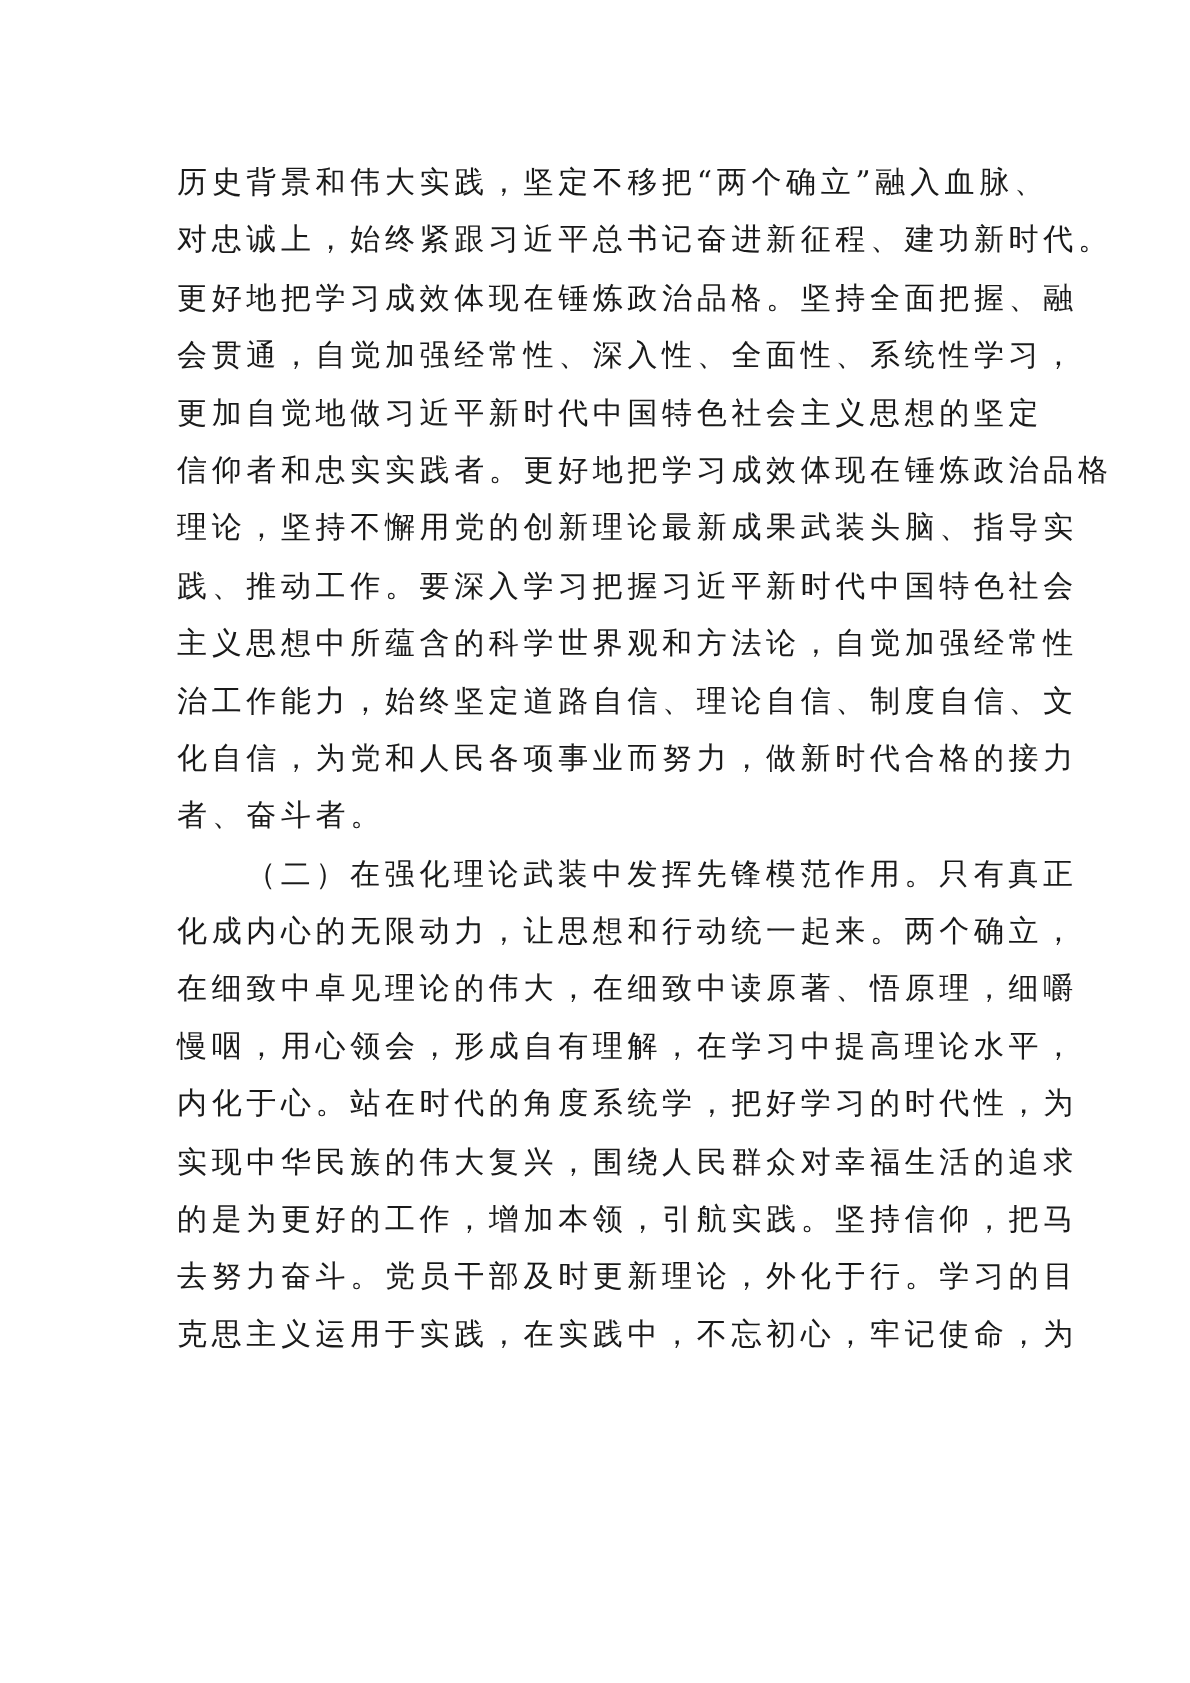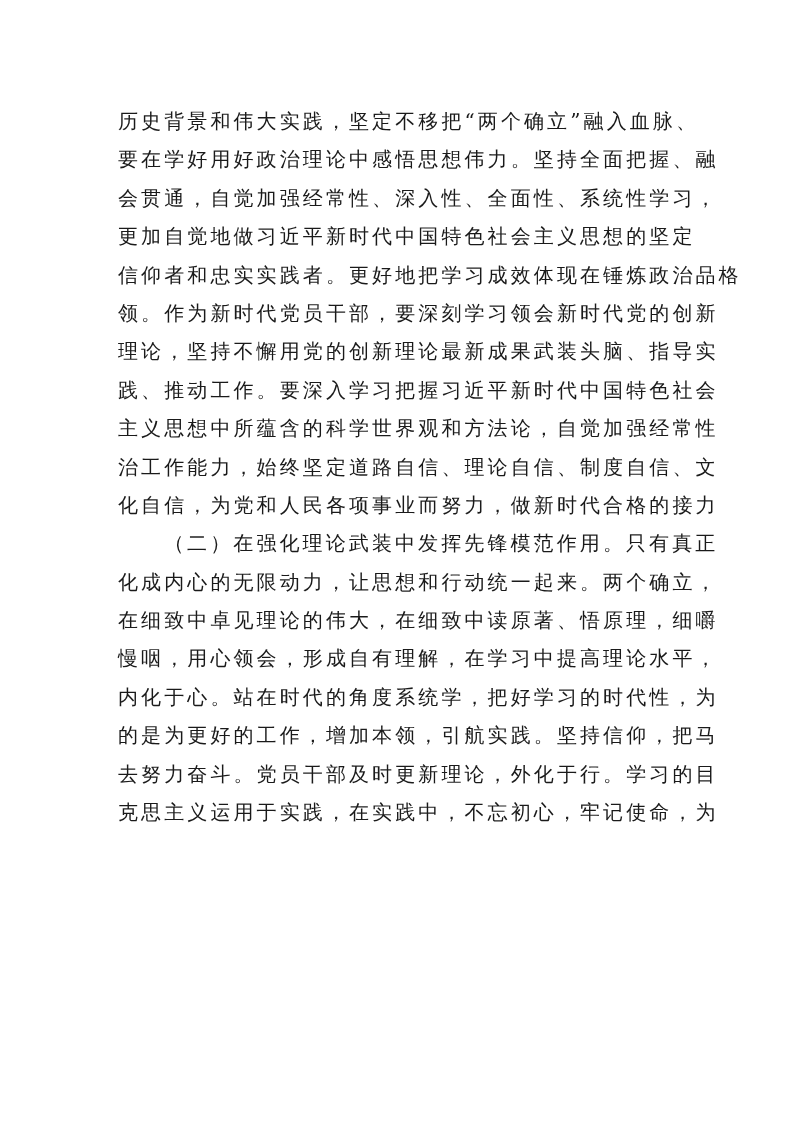--- a/index.html
+++ b/index.html
@@ -39,32 +39,34 @@
     .line.indent {
       padding-left: 46px;
     }
   </style>
 </head>
 <body>
 
 <div class="page">
   <div class="text-block">
     <div class="line">历史背景和伟大实践，坚定不移把“两个确立”融入血脉、</div>
-    <div class="line">要在学好用好政治理论中感悟思想伟力。坚持全面把握、融</div>
+    <div class="line">对忠诚上，始终紧跟习近平总书记奋进新征程、建功新时代。</div>
+    <div class="line">更好地把学习成效体现在锤炼政治品格。坚持全面把握、融</div>
     <div class="line">会贯通，自觉加强经常性、深入性、全面性、系统性学习，</div>
     <div class="line">更加自觉地做习近平新时代中国特色社会主义思想的坚定</div>
     <div class="line">信仰者和忠实实践者。更好地把学习成效体现在锤炼政治品格</div>
-    <div class="line">领。作为新时代党员干部，要深刻学习领会新时代党的创新</div>
     <div class="line">理论，坚持不懈用党的创新理论最新成果武装头脑、指导实</div>
     <div class="line">践、推动工作。要深入学习把握习近平新时代中国特色社会</div>
     <div class="line">主义思想中所蕴含的科学世界观和方法论，自觉加强经常性</div>
     <div class="line">治工作能力，始终坚定道路自信、理论自信、制度自信、文</div>
     <div class="line">化自信，为党和人民各项事业而努力，做新时代合格的接力</div>
+    <div class="line">者、奋斗者。</div>
     <div class="line indent">（二）在强化理论武装中发挥先锋模范作用。只有真正</div>
     <div class="line">化成内心的无限动力，让思想和行动统一起来。两个确立，</div>
     <div class="line">在细致中卓见理论的伟大，在细致中读原著、悟原理，细嚼</div>
     <div class="line">慢咽，用心领会，形成自有理解，在学习中提高理论水平，</div>
     <div class="line">内化于心。站在时代的角度系统学，把好学习的时代性，为</div>
+    <div class="line">实现中华民族的伟大复兴，围绕人民群众对幸福生活的追求</div>
     <div class="line">的是为更好的工作，增加本领，引航实践。坚持信仰，把马</div>
     <div class="line">去努力奋斗。党员干部及时更新理论，外化于行。学习的目</div>
     <div class="line">克思主义运用于实践，在实践中，不忘初心，牢记使命，为</div>
   </div>
 </div>
 
 </body></html>

